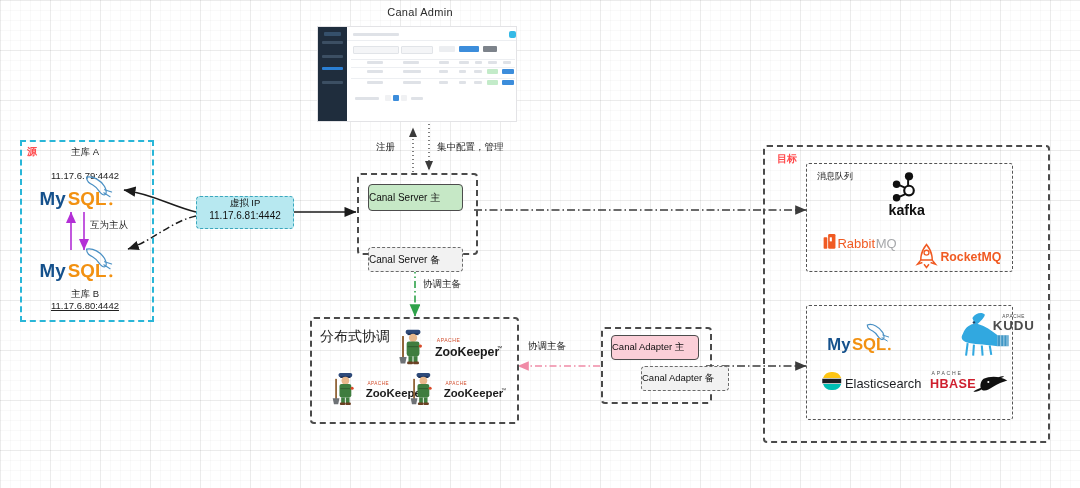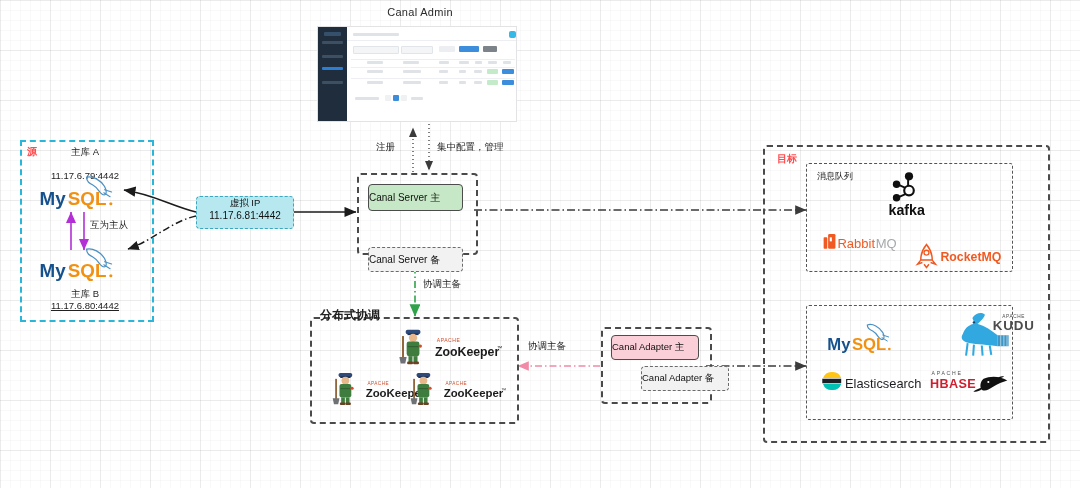--- a/index.html
+++ b/index.html
@@ -218,21 +218,21 @@
 <div class="abs chip chip-green" style="left:368px;top:184px;width:95px;height:27px;">
   <span class="node-txt">Canal Server 主</span>
 </div>
 <div class="abs chip chip-gray" style="left:368px;top:218px;width:95px;height:25px;margin-top:29px;">
   <span class="node-txt">Canal Server 备</span>
 </div>
 
 <div class="abs lbl" style="left:423px;top:278px;">协调主备</div>
 
 <div class="abs box-dashdot" style="left:310px;top:317px;width:205px;height:103px;"></div>
-<div class="abs lbl" style="left:320px;top:307px;font-size:12px;font-weight:bold;">分布式协调</div>
+<div class="abs lbl" style="left:320px;top:328px;font-size:14px;font-weight:normal;">分布式协调</div>
 
 <div class="abs" style="left:385px;top:326px;width:120px;height:42px;">
   <svg viewBox="0 0 130 46" width="120" height="42">
     <g>
       <rect x="22" y="4" width="16" height="5" rx="2" fill="#2e4a7a"></rect>
       <rect x="24" y="8" width="12" height="2" fill="#1e3358"></rect>
       <circle cx="30" cy="13" r="4.6" fill="#e8b88c"></circle>
       <rect x="23" y="17" width="14" height="16" rx="2.5" fill="#3f7d3f"></rect>
       <rect x="24" y="22" width="12" height="1.2" fill="#2f5f2f"></rect>
       <rect x="25" y="33" width="4.4" height="7" fill="#3f7d3f"></rect>

